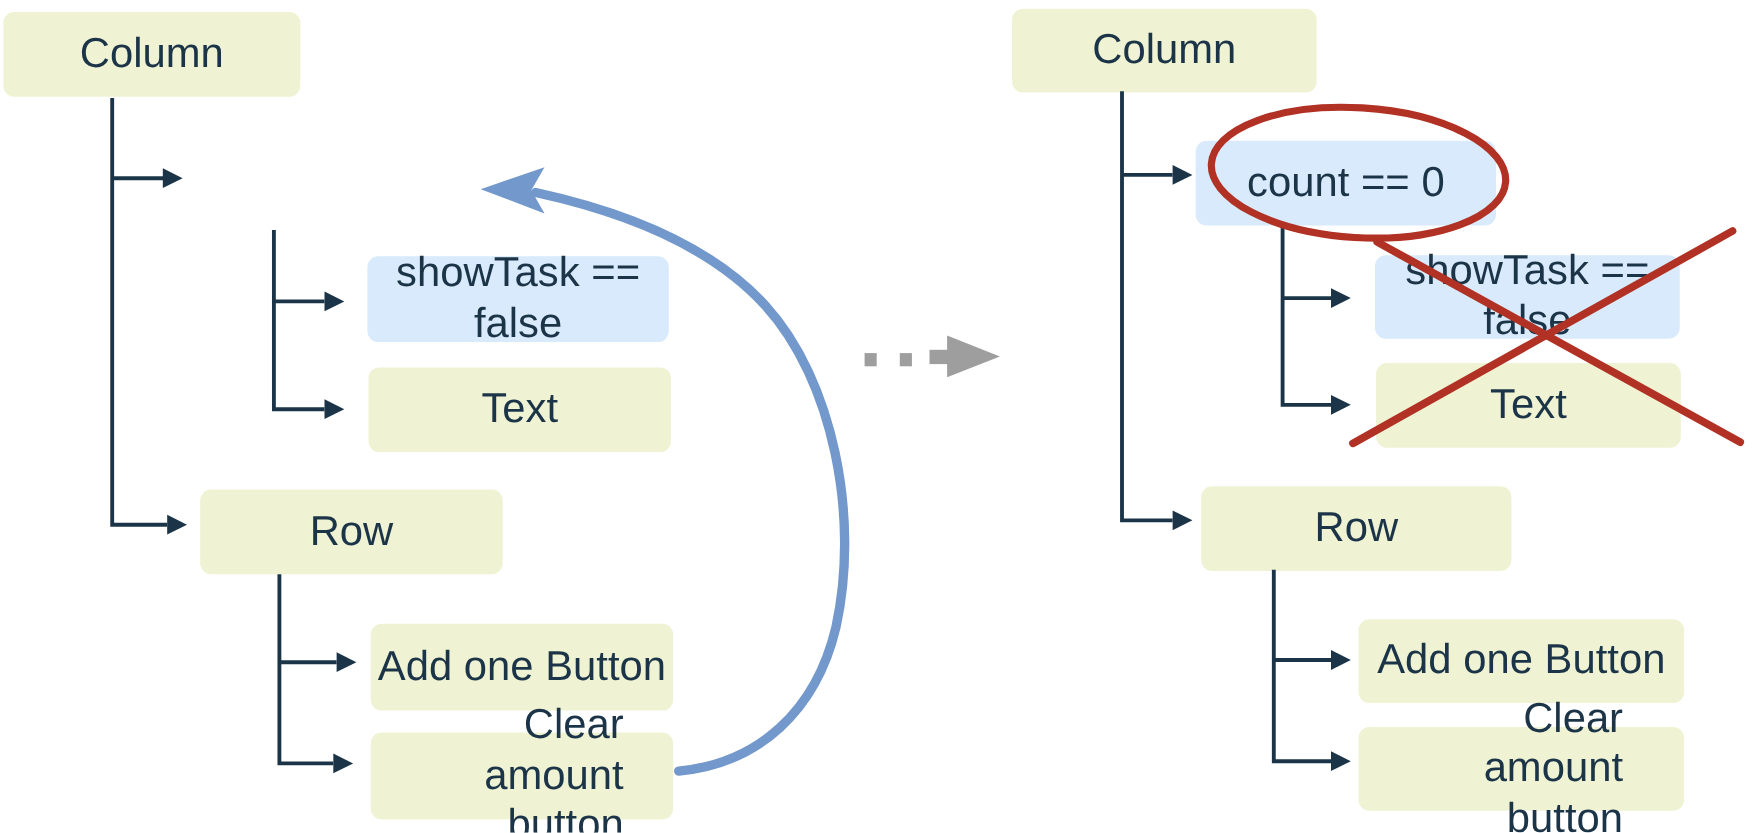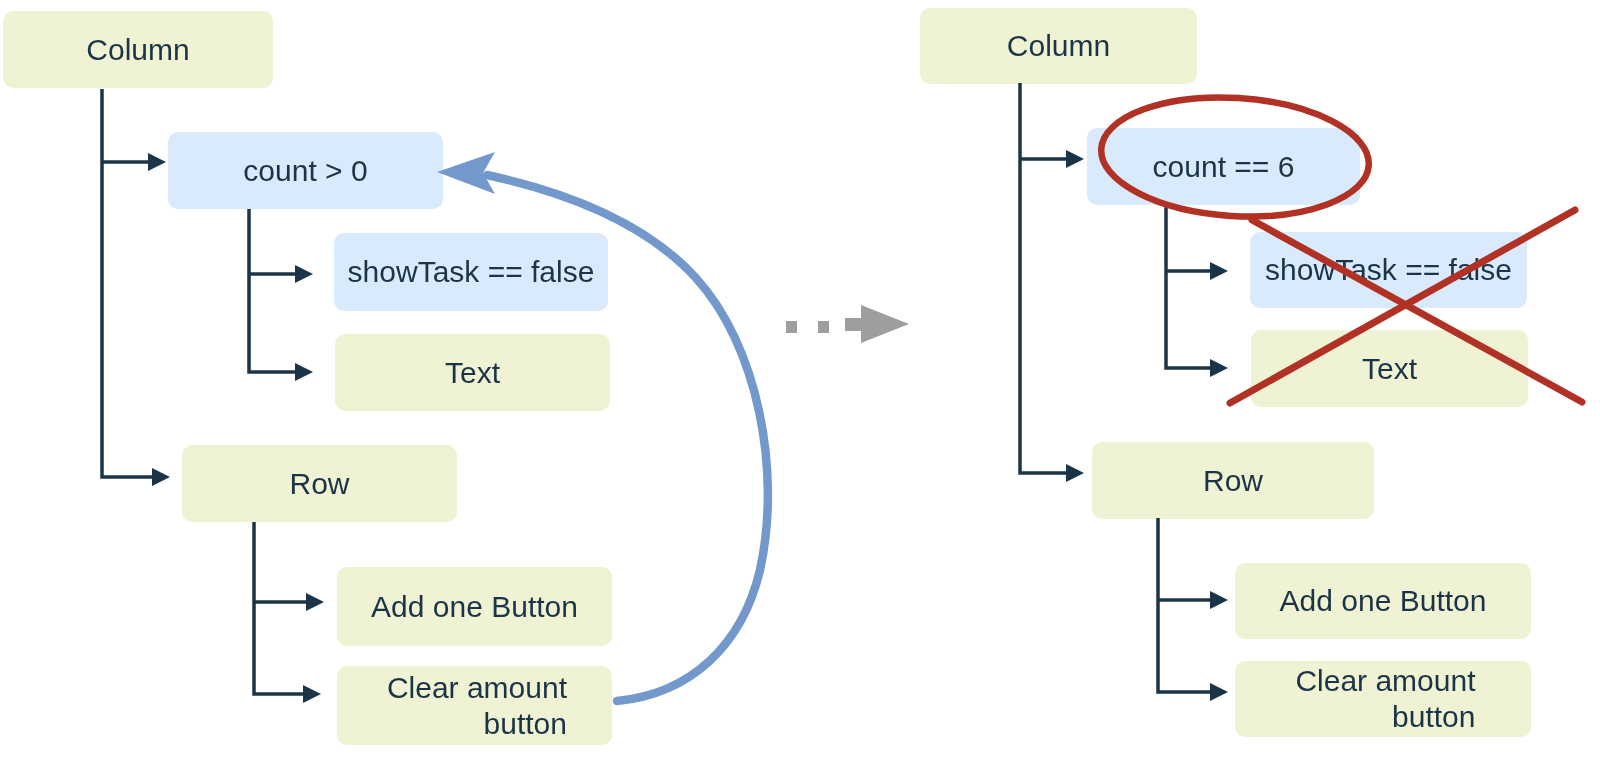--- a/index.html
+++ b/index.html
@@ -15,21 +15,21 @@
     position:relative;
     width:1600px;height:757px;
     background:#fff;
     font-family:"Liberation Sans", sans-serif;
     overflow:hidden;
   }
   .box{
     position:absolute;
     display:flex;align-items:center;justify-content:center;
     border-radius:10px;
-    font-size:30px;line-height:1.2;
+    font-size:38px;line-height:1.2;
     color:var(--navy);
     text-align:center;
   }
   .green{background:var(--green);}
   .blue{background:var(--blue);}
   .narrow .lbl{max-width:185px;text-align:right;}
   svg.overlay{
     position:absolute;left:0;top:0;
     pointer-events:none;
   }
@@ -37,44 +37,41 @@
   .arrow{fill:var(--navy);}
 </style>
 </head>
 <body>
 
 <div class="canvas">
 
   <div class="box green" style="left:3px;top:11px;width:270px;height:77px;">
     <span class="lbl">Column</span>
   </div>
-  <div class="box blue" style="left:168px;top:132px;width:275px;height:77px;">
-    <span class="lbl">count &gt; 0</span>
-  </div>
   <div class="box blue" style="left:334px;top:233px;width:274px;height:78px;">
     <span class="lbl">showTask == false</span>
   </div>
   <div class="box green" style="left:335px;top:334px;width:275px;height:77px;">
     <span class="lbl">Text</span>
   </div>
   <div class="box green" style="left:182px;top:445px;width:275px;height:77px;">
     <span class="lbl">Row</span>
   </div>
   <div class="box green" style="left:337px;top:567px;width:275px;height:79px;">
     <span class="lbl">Add one Button</span>
   </div>
   <div class="box green narrow" style="left:337px;top:666px;width:275px;height:79px;">
     <span class="lbl">Clear amount button</span>
   </div>
 
   <div class="box green" style="left:920px;top:8px;width:277px;height:76px;">
     <span class="lbl">Column</span>
   </div>
   <div class="box blue" style="left:1087px;top:128px;width:273px;height:77px;">
-    <span class="lbl">count == 6</span>
+    <span class="lbl">count == 0</span>
   </div>
   <div class="box blue" style="left:1250px;top:232px;width:277px;height:76px;">
     <span class="lbl">showTask == false</span>
   </div>
   <div class="box green" style="left:1251px;top:330px;width:277px;height:77px;">
     <span class="lbl">Text</span>
   </div>
   <div class="box green" style="left:1092px;top:442px;width:282px;height:77px;">
     <span class="lbl">Row</span>
   </div>

